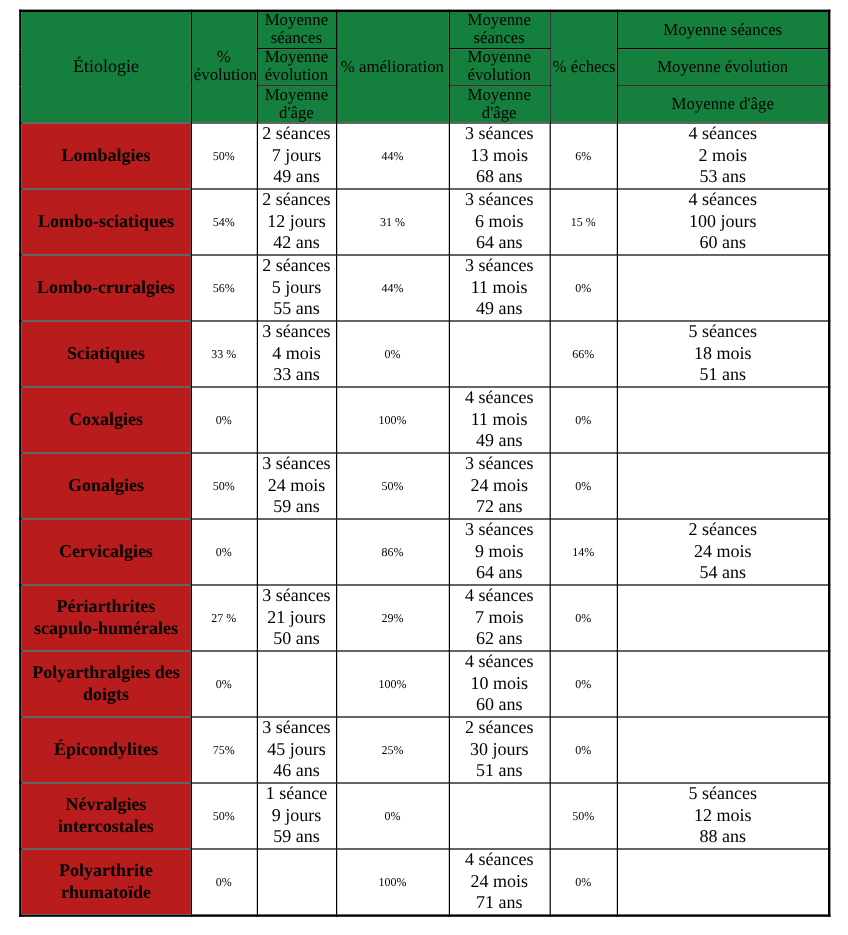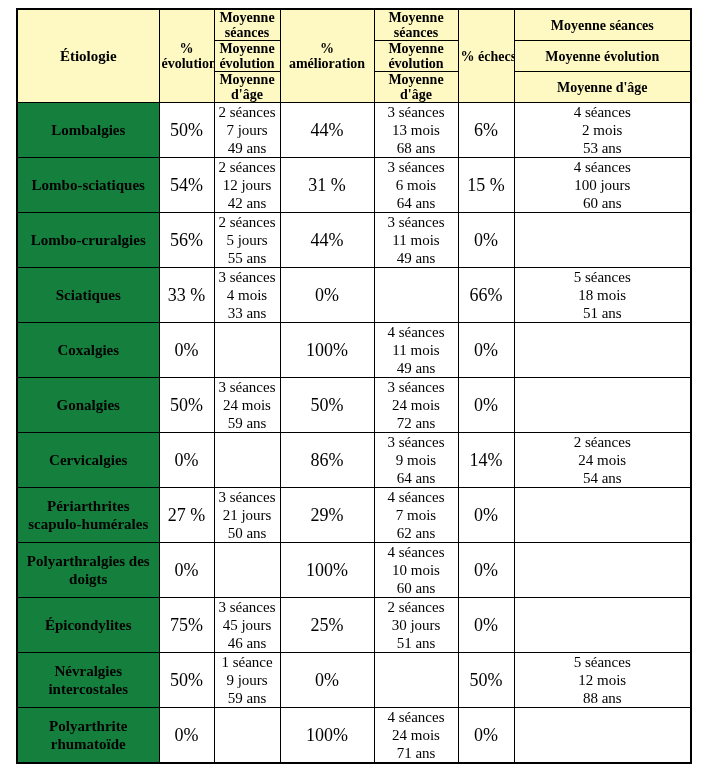--- a/index.html
+++ b/index.html
@@ -30,41 +30,41 @@
   table.results td {
     border: 1px solid #000000;
     text-align: center;
     vertical-align: middle;
     padding: 0 2px;
     overflow: hidden;
   }
   thead tr { height: 30px; }
   tbody tr { height: 55px; }
   thead th {
-    background: #fef9c3;
-    font-weight: bold;
+    background: #15803d;
+    font-weight: normal;
     font-size: 14px;
     line-height: 15px;
   }
   th.etio-h {
     text-align: left;
     padding-left: 7px;
     font-size: 15px;
   }
   th.nowrap { white-space: nowrap; }
   td.etio {
-    background: #15803d;
+    background: #b91c1c;
     font-weight: bold;
     text-align: left;
     padding-left: 7px;
     font-size: 15px;
     line-height: 18px;
   }
   td.pct {
-    font-size: 18px;
+    font-size: 10px;
   }
   td.detail {
     font-size: 15px;
     line-height: 18px;
   }
   td.detail div { white-space: nowrap; }
 </style>
 </head>
 <body>
 

